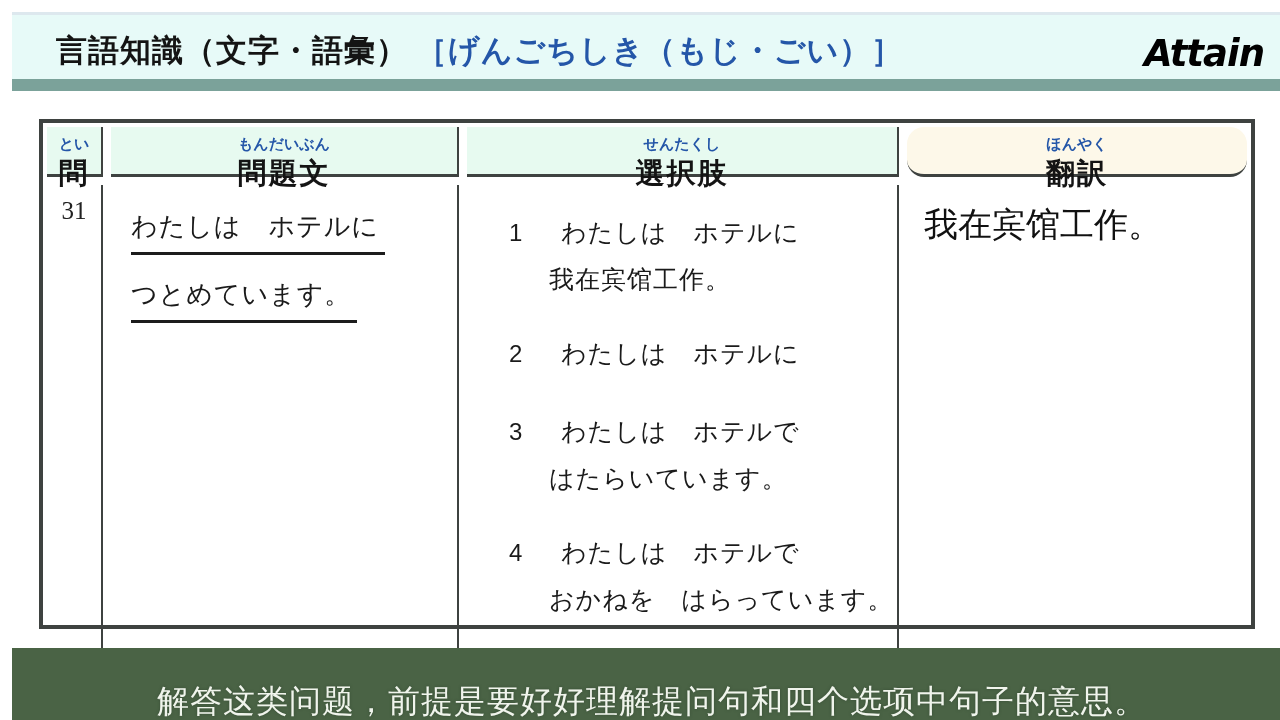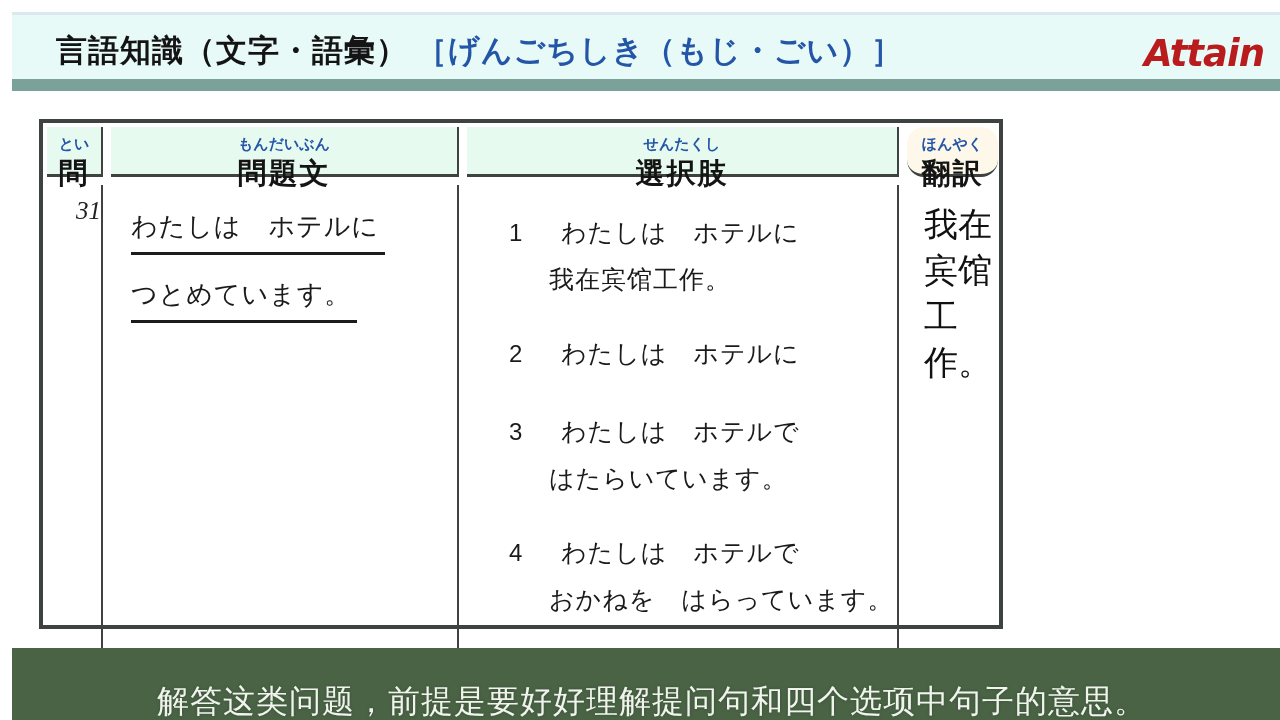--- a/index.html
+++ b/index.html
@@ -20,30 +20,30 @@
   .title {
     position:absolute; left:36px; top:11px;
     font-size:31px; font-weight:bold; color:#141414;
     letter-spacing:1px; white-space:nowrap;
   }
   .title .kana { color:#2456a8; }
   .logo {
     position:absolute; right:24px; top:13px;
     font-family:"DejaVu Sans","Liberation Sans",sans-serif;
     font-style:italic; font-weight:bold;
-    font-size:37px; color:#b91c1c; letter-spacing:-1px;
+    font-size:37px; color:#000000; letter-spacing:-1px;
   }
   .teal-strip {
     position:absolute; top:67px; left:0; width:1280px; height:12px;
     background:#7ba29a;
   }
 
   
   .qtable {
-    position:absolute; left:27px; top:107px; width:964px; height:510px;
+    position:absolute; left:27px; top:107px; width:1216px; height:510px;
     border:4px solid #3e4240;
     display:grid;
     grid-template-columns:64px 356px 440px 1fr;
     grid-template-rows:58px 1fr;
     background:#ffffff;
   }
   .cell { border-right:2px solid #3e4240; }
   .cell:nth-child(4n) { border-right:none; }
   .hcell {
     background:#e7faf0;
@@ -54,22 +54,22 @@
   .furigana {
     display:block; font-size:15px; line-height:18px;
     color:#2456a8; font-weight:bold;
   }
   .hlabel {
     display:block; font-size:29px; line-height:33px;
     font-weight:bold; color:#141414; letter-spacing:2px;
   }
 
   .cell-num {
-    padding-top:12px; text-align:right;
-    font-size:25px; color:#222;font-style:italic;
+    padding-top:12px; text-align:center;
+    font-size:25px; color:#222;
   }
   .cell-q { padding:16px 10px 0 12px; font-size:26px; color:#1a1a1a; }
   .q-line { display:block; margin-bottom:14px; }
   .q-line span {
     display:inline-block;
     padding:0 6px 8px 0;
     border-bottom:3px solid #1c1c1c;
     letter-spacing:1px; white-space:nowrap;
   }
 

